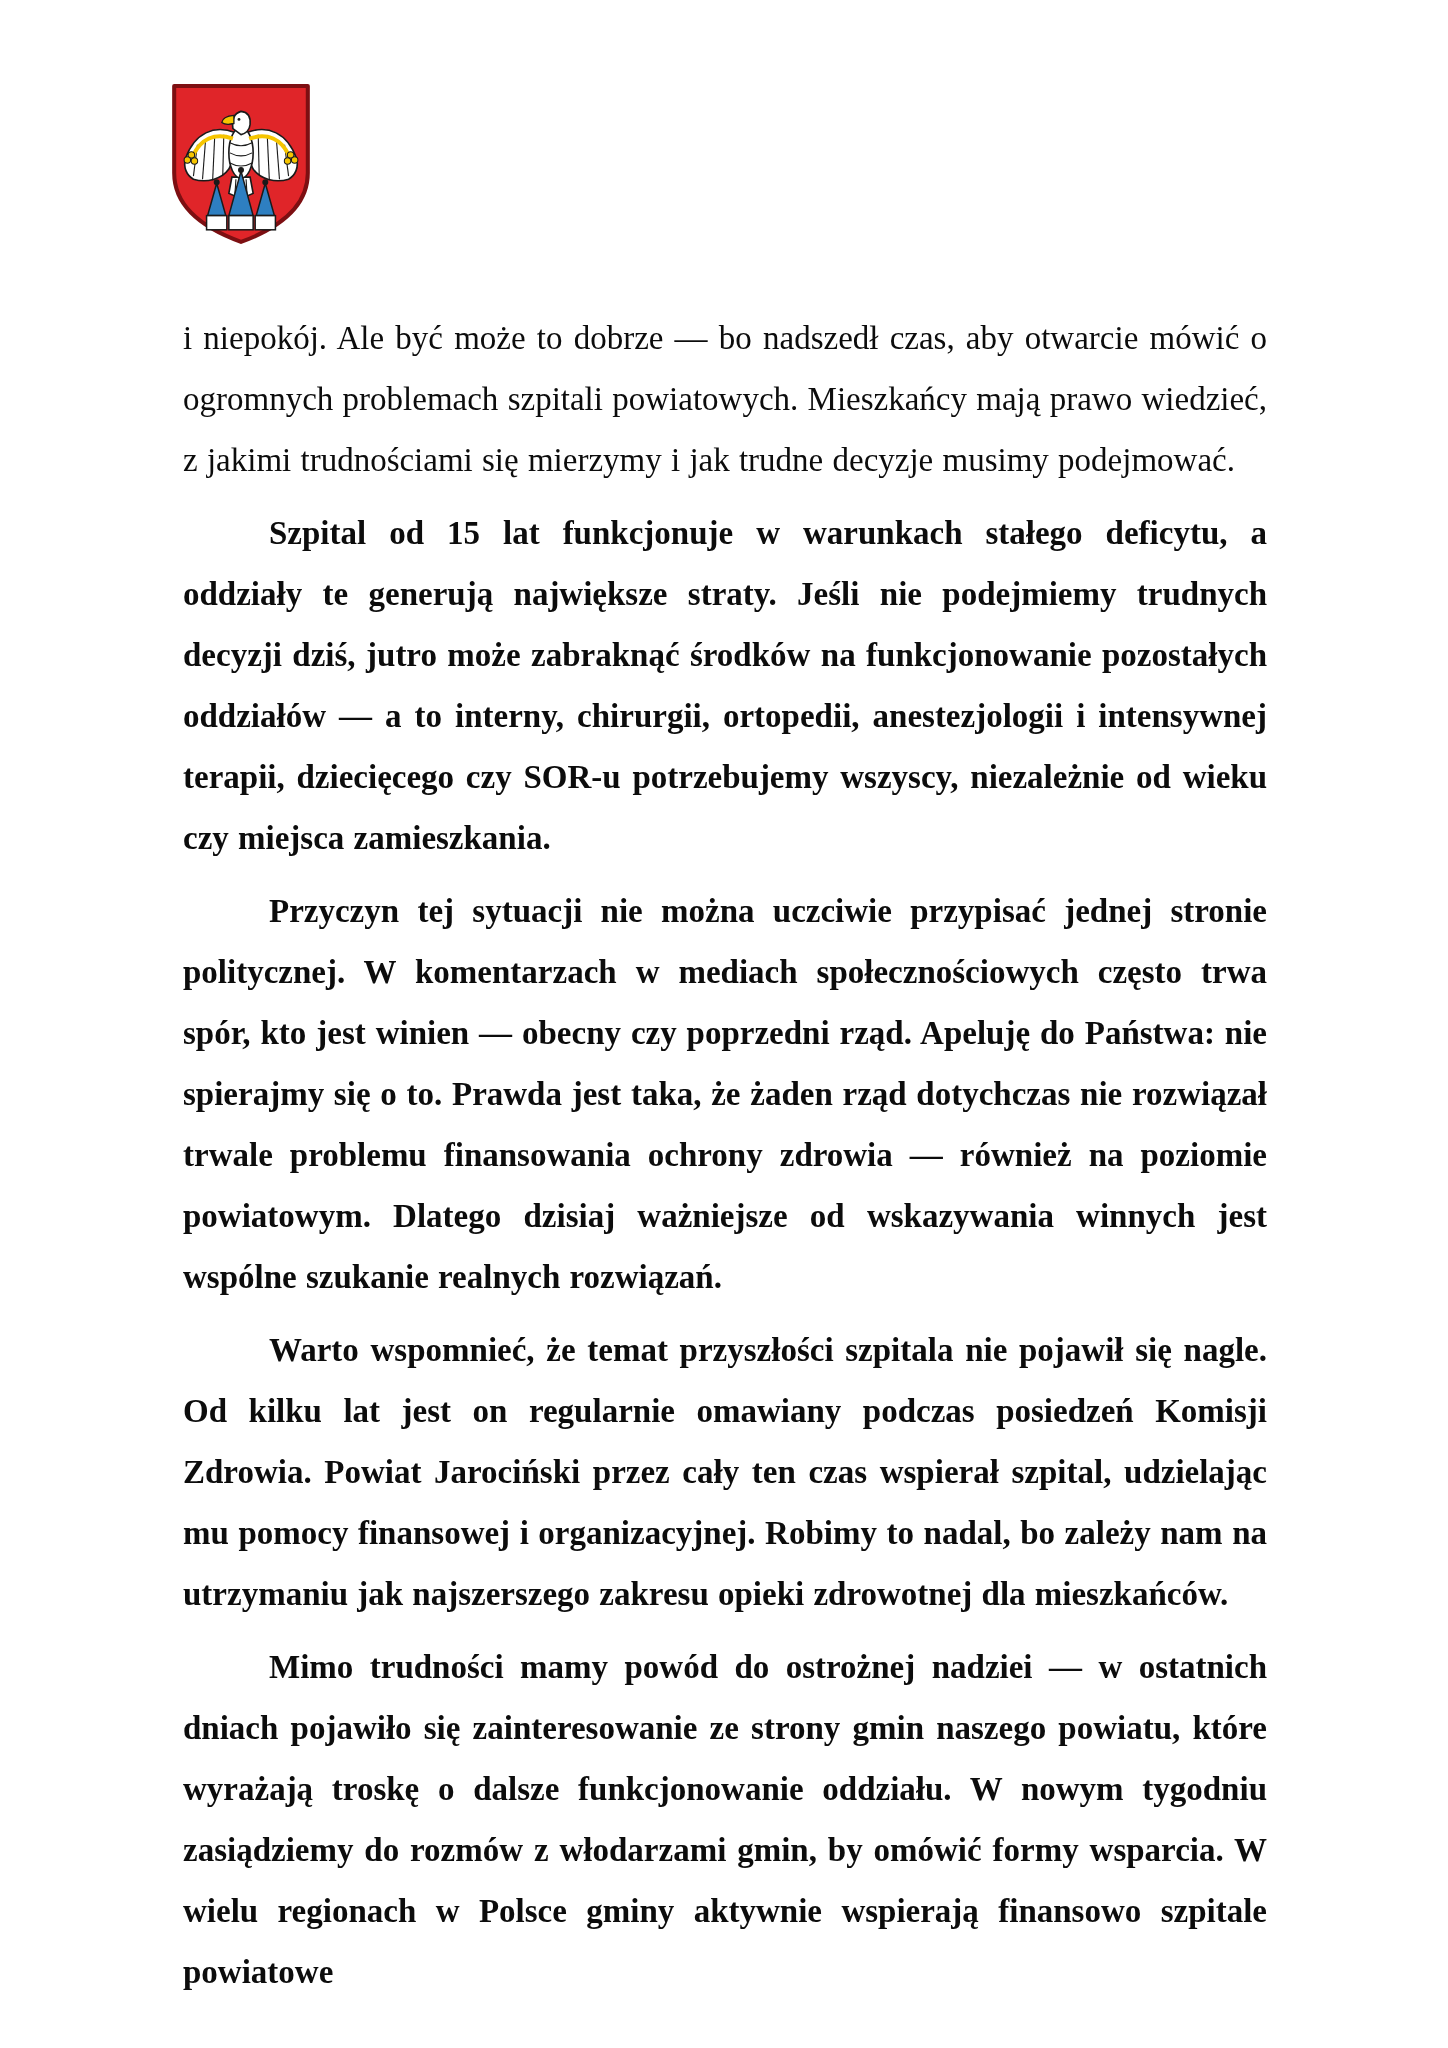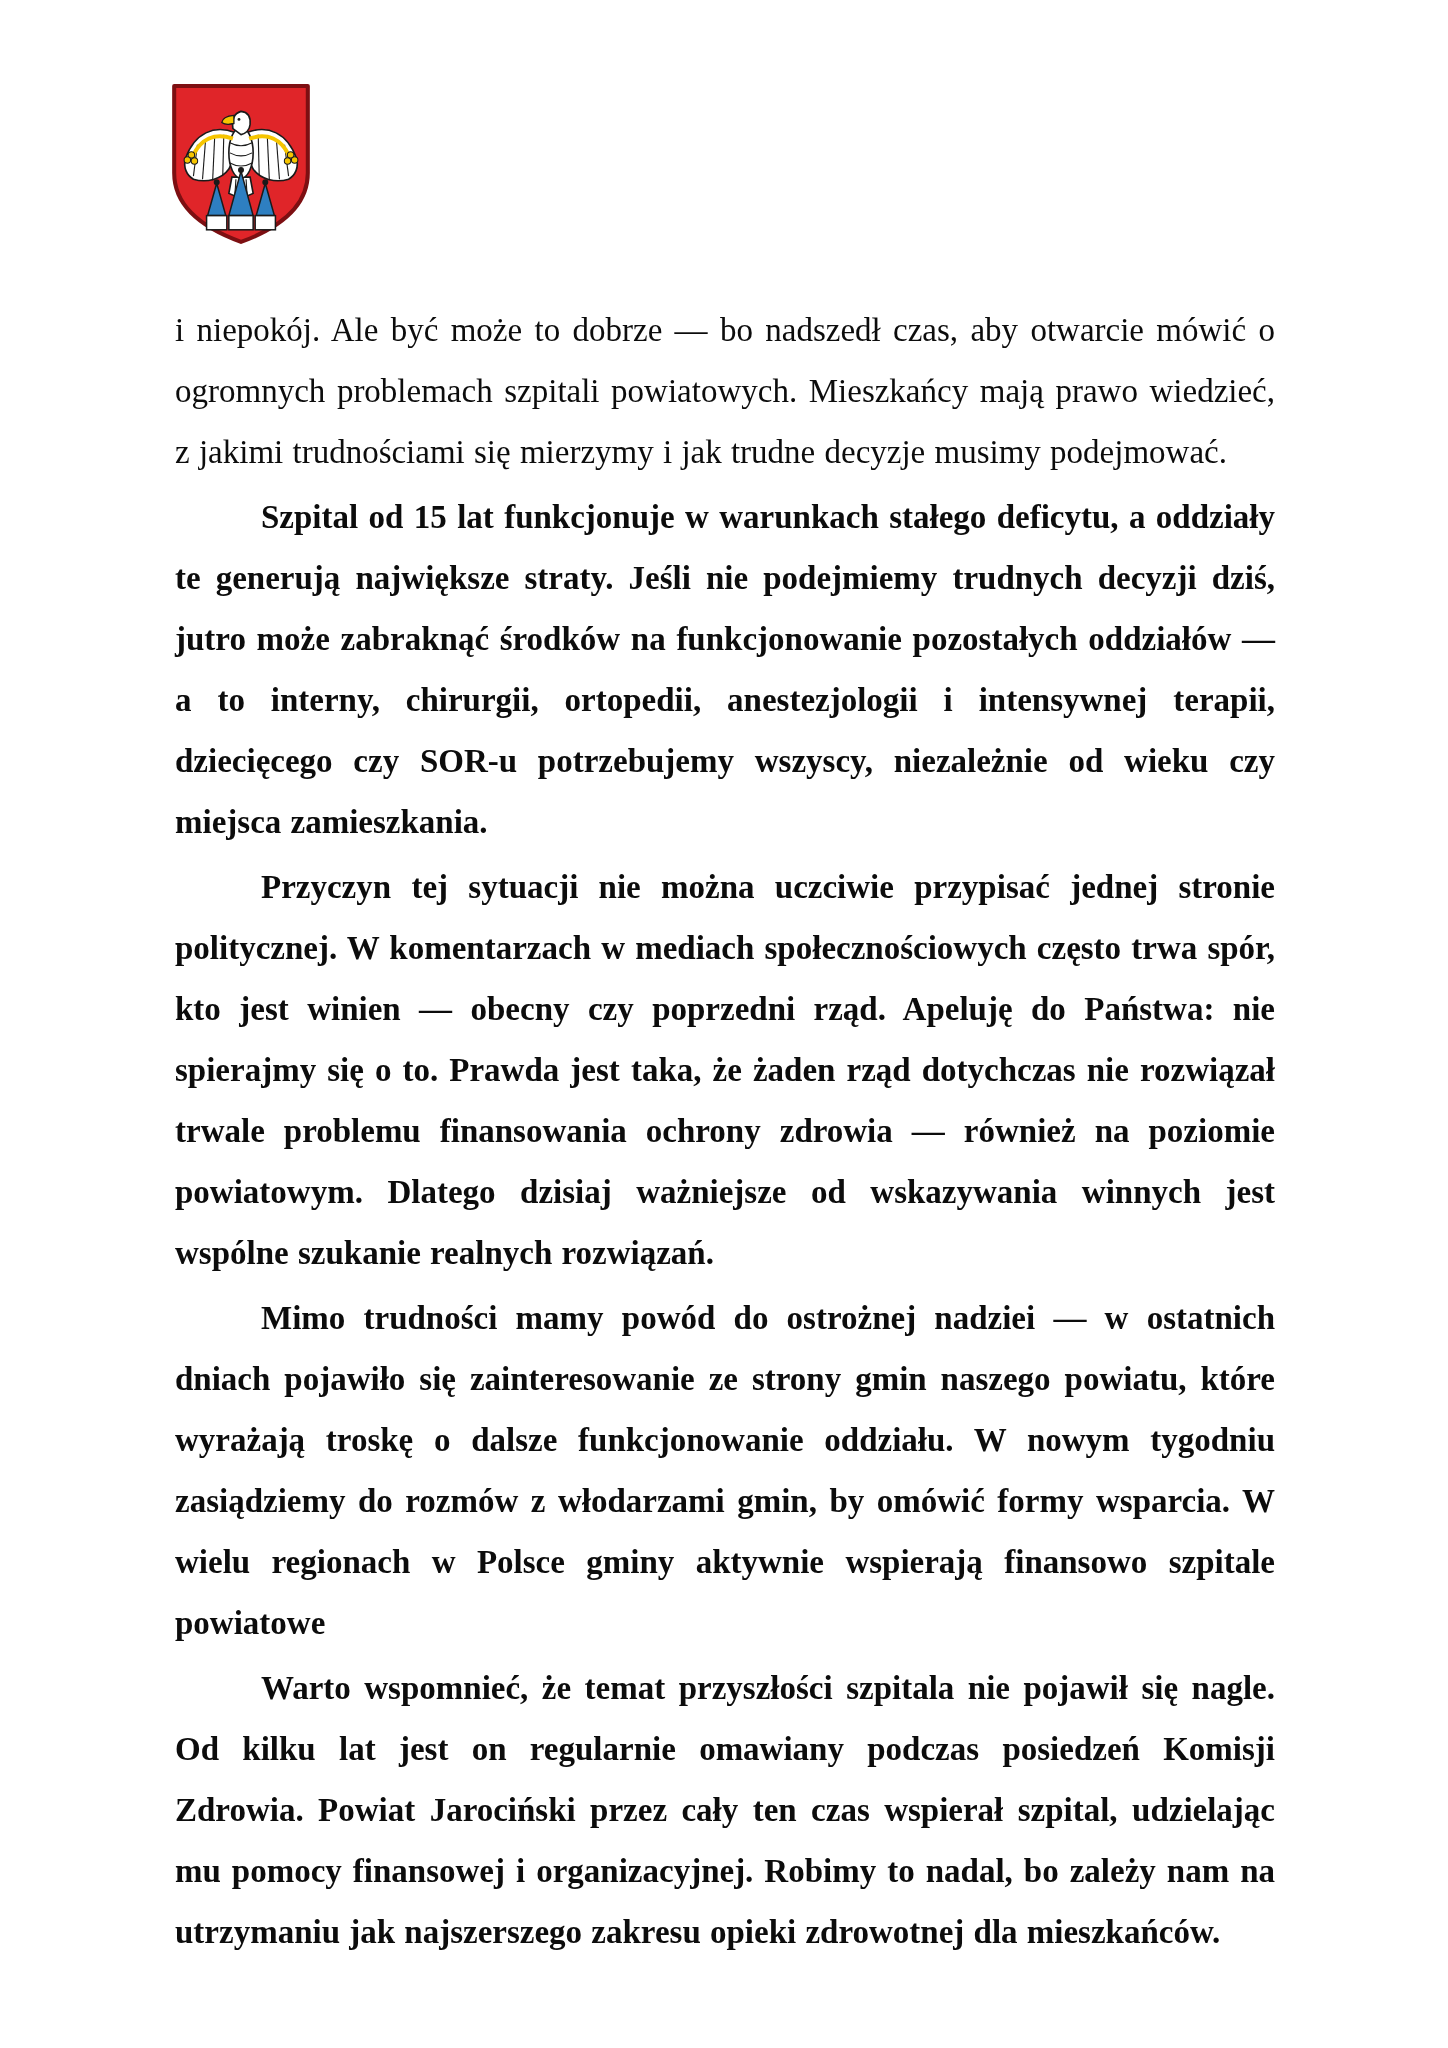--- a/index.html
+++ b/index.html
@@ -25,21 +25,21 @@
     height: 164px;
   }
   .crest svg { display: block; width: 100%; height: 100%; }
   .content {
     position: absolute;
     left: 171px;
     top: 296px;
     width: 1108px;
   }
   p.para {
-    margin: 4px;
+    margin: 12px;
     font-size: 33px;
     line-height: 61px;
     text-align: justify;
     word-spacing: 1px;
   }
   p.para.indent { text-indent: 86px; font-weight: bold; }
   p.para.cutoff { text-align-last: justify; }
 </style>
 </head>
 <body>
@@ -105,17 +105,17 @@
         <rect x="58" y="132" width="24" height="14" fill="#ffffff"></rect>
         <rect x="84" y="132" width="20" height="14" fill="#ffffff"></rect>
       </g>
     </svg>
   </div>
 
   <div class="content">
     <p class="para">i niepokój. Ale być może to dobrze — bo nadszedł czas, aby otwarcie mówić o ogromnych problemach szpitali powiatowych. Mieszkańcy mają prawo wiedzieć, z jakimi trudnościami się mierzymy i jak trudne decyzje musimy podejmować.</p>
     <p class="para indent">Szpital od 15 lat funkcjonuje w warunkach stałego deficytu, a oddziały te generują największe straty. Jeśli nie podejmiemy trudnych decyzji dziś, jutro może zabraknąć środków na funkcjonowanie pozostałych oddziałów — a to interny, chirurgii, ortopedii, anestezjologii i intensywnej terapii, dziecięcego czy SOR-u potrzebujemy wszyscy, niezależnie od wieku czy miejsca zamieszkania.</p>
     <p class="para indent">Przyczyn tej sytuacji nie można uczciwie przypisać jednej stronie politycznej. W komentarzach w mediach społecznościowych często trwa spór, kto jest winien — obecny czy poprzedni rząd. Apeluję do Państwa: nie spierajmy się o to. Prawda jest taka, że żaden rząd dotychczas nie rozwiązał trwale problemu finansowania ochrony zdrowia — również na poziomie powiatowym. Dlatego dzisiaj ważniejsze od wskazywania winnych jest wspólne szukanie realnych rozwiązań.</p>
+    <p class="para indent">Warto wspomnieć, że temat przyszłości szpitala nie pojawił się nagle. Od kilku lat jest on regularnie omawiany podczas posiedzeń Komisji Zdrowia. Powiat Jarociński przez cały ten czas wspierał szpital, udzielając mu pomocy finansowej i organizacyjnej. Robimy to nadal, bo zależy nam na utrzymaniu jak najszerszego zakresu opieki zdrowotnej dla mieszkańców.</p>
     <p class="para indent cutoff">Mimo trudności mamy powód do ostrożnej nadziei — w ostatnich dniach pojawiło się zainteresowanie ze strony gmin naszego powiatu, które wyrażają troskę o dalsze funkcjonowanie oddziału. W nowym tygodniu zasiądziemy do rozmów z włodarzami gmin, by omówić formy wsparcia. W wielu regionach w Polsce gminy aktywnie wspierają finansowo szpitale powiatowe</p>
-    <p class="para indent">Warto wspomnieć, że temat przyszłości szpitala nie pojawił się nagle. Od kilku lat jest on regularnie omawiany podczas posiedzeń Komisji Zdrowia. Powiat Jarociński przez cały ten czas wspierał szpital, udzielając mu pomocy finansowej i organizacyjnej. Robimy to nadal, bo zależy nam na utrzymaniu jak najszerszego zakresu opieki zdrowotnej dla mieszkańców.</p>
   </div>
 
 </div>
 
 </body></html>

